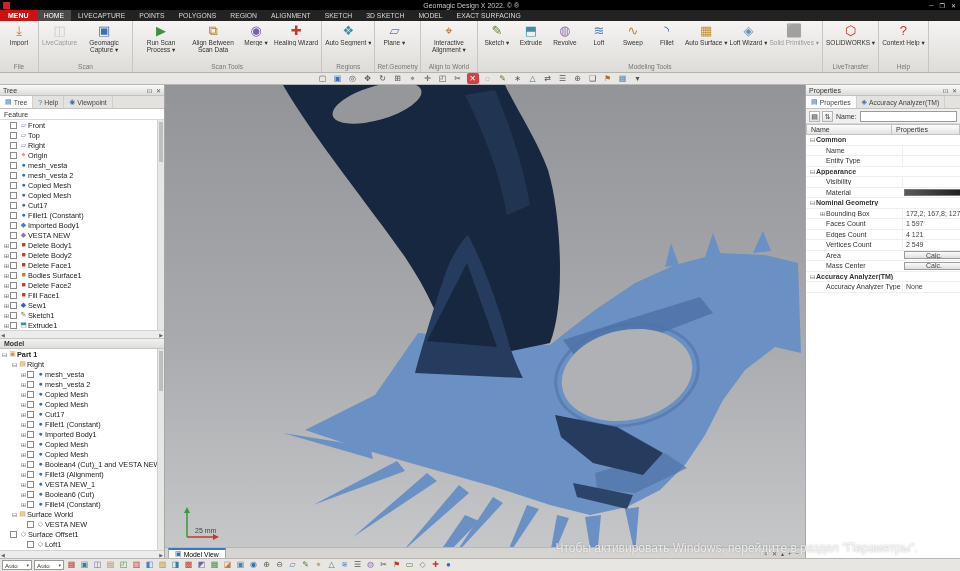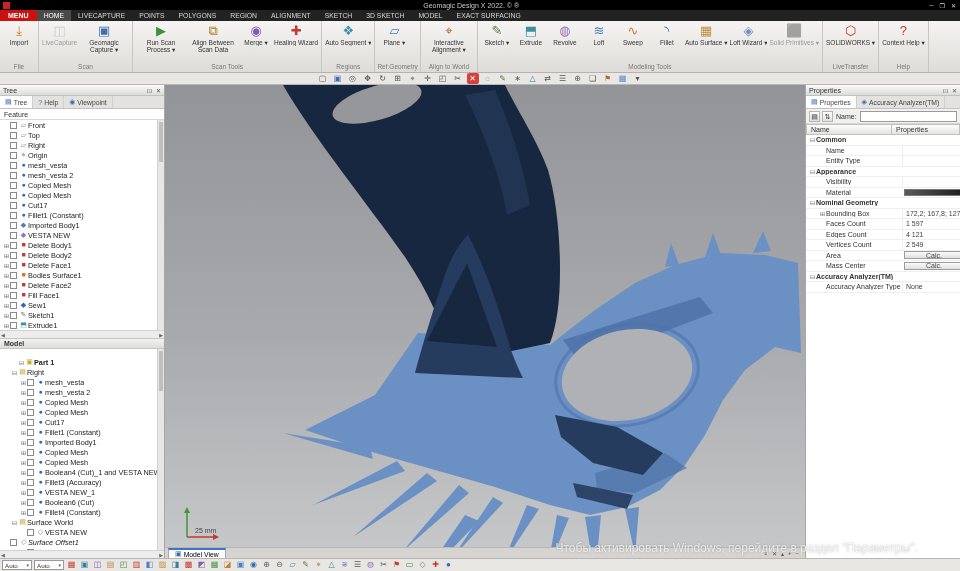--- a/index.html
+++ b/index.html
@@ -528,21 +528,21 @@
         <span>◀</span>
         <span>▶</span>
       </div>
       <div class="sechead">Model</div>
       <div class="tlist model">
 
         <div class="vsb">
             <div class="thumb"></div>
           </div>
 
-          <div class="titem nocheck bold" style="padding-left: 18px; margin-top: 8px;">
+          <div class="titem nocheck bold" style="padding-left: 1px;">
             <span class="texp">⊟</span>
 
             <span class="ticon" style="color: rgb(202, 165, 60);">▣</span>
             <span class="tlabel">Part 1</span>
           </div>
 
           <div class="titem nocheck" style="padding-left: 11px;">
             <span class="texp">⊟</span>
 
             <span class="ticon" style="color: rgb(202, 165, 60);">▤</span>
@@ -616,21 +616,21 @@
             <span class="texp">⊞</span>
             <span class="tcheck"></span>
             <span class="ticon" style="color: rgb(46, 109, 184);">●</span>
             <span class="tlabel">Boolean4 (Cut)_1 and VESTA NEW_3 and Thi</span>
           </div>
 
           <div class="titem" style="padding-left: 20px;">
             <span class="texp">⊞</span>
             <span class="tcheck"></span>
             <span class="ticon" style="color: rgb(46, 109, 184);">●</span>
-            <span class="tlabel">Fillet3 (Accuracy)</span>
+            <span class="tlabel">Fillet3 (Alignment)</span>
           </div>
 
           <div class="titem" style="padding-left: 20px;">
             <span class="texp">⊞</span>
             <span class="tcheck"></span>
             <span class="ticon" style="color: rgb(46, 109, 184);">●</span>
             <span class="tlabel">VESTA NEW_1</span>
           </div>
 
           <div class="titem" style="padding-left: 20px;">
@@ -654,21 +654,21 @@
             <span class="tlabel">Surface World</span>
           </div>
 
           <div class="titem" style="padding-left: 20px;">
             <span class="texp"></span>
             <span class="tcheck"></span>
             <span class="ticon" style="color: rgb(136, 136, 136);">◇</span>
             <span class="tlabel">VESTA NEW</span>
           </div>
 
-          <div class="titem" style=" font-style: italic;">
+          <div class="titem" style="">
             <span class="texp"></span>
             <span class="tcheck"></span>
             <span class="ticon" style="color: rgb(136, 136, 136);">◇</span>
             <span class="tlabel">Surface Offset1</span>
           </div>
 
           <div class="titem" style="padding-left: 20px;">
             <span class="texp"></span>
             <span class="tcheck"></span>
             <span class="ticon" style="color: rgb(136, 136, 136);">◇</span>

